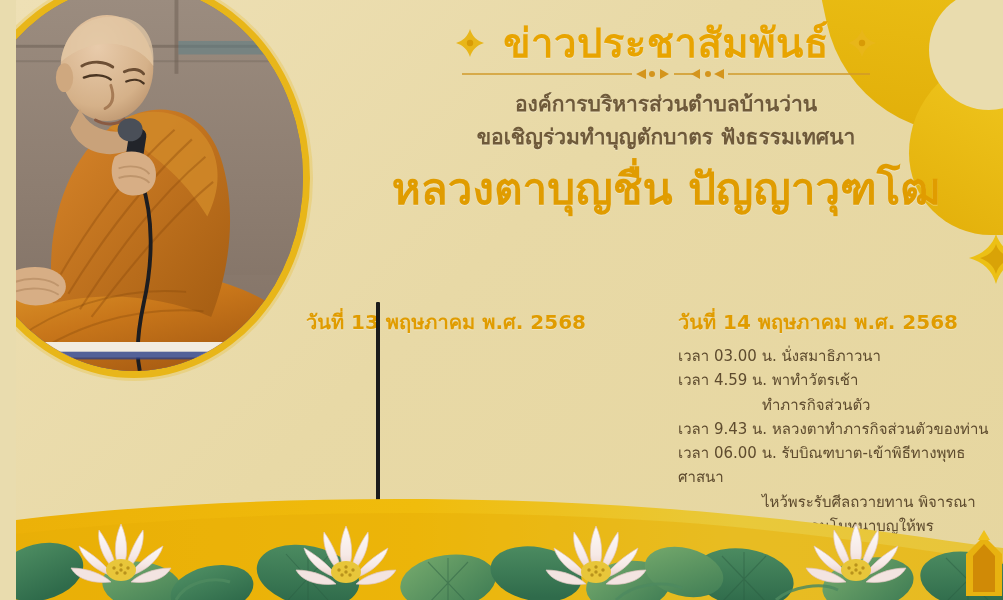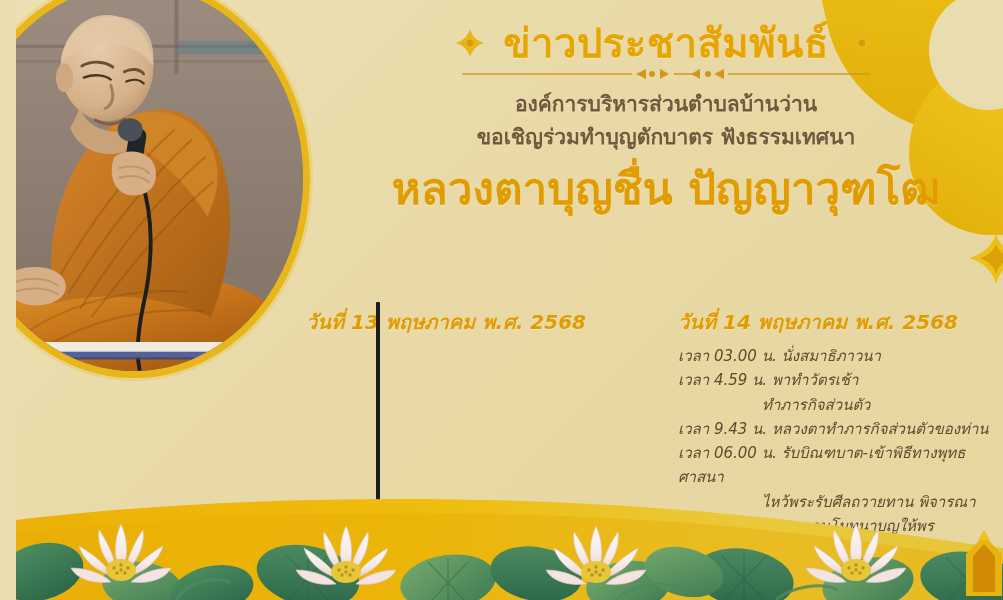--- a/index.html
+++ b/index.html
@@ -75,21 +75,21 @@
     margin:4px 0 2px 0;
     text-shadow:0 1px 0 rgba(255,255,255,.3);
   }
   #agenda-word {
     font-size:24px; font-weight:bold; color:#e09c00; margin-top:2px;
     text-shadow:0 1px 0 rgba(255,255,255,.3);
   }
 
   
   #schedule { position:absolute; left:290px; top:306px; width:700px; display:flex; }
-  .sched-col { position:relative;font-style:italic; }
+  .sched-col { position:relative; }
   #col-left  { width:350px; padding-right:18px; }
   #col-right { width:350px; padding-left:22px; }
   #col-divider {
     position:absolute; left:360px; top:302px; width:4px; height:205px;
     background:#1b1b1b; border-radius:1px;
   }
   .sched-date {
     font-size:20px; font-weight:bold; color:#e09c00; margin-bottom:6px;
     text-shadow:0 1px 0 rgba(255,255,255,.3);
   }

